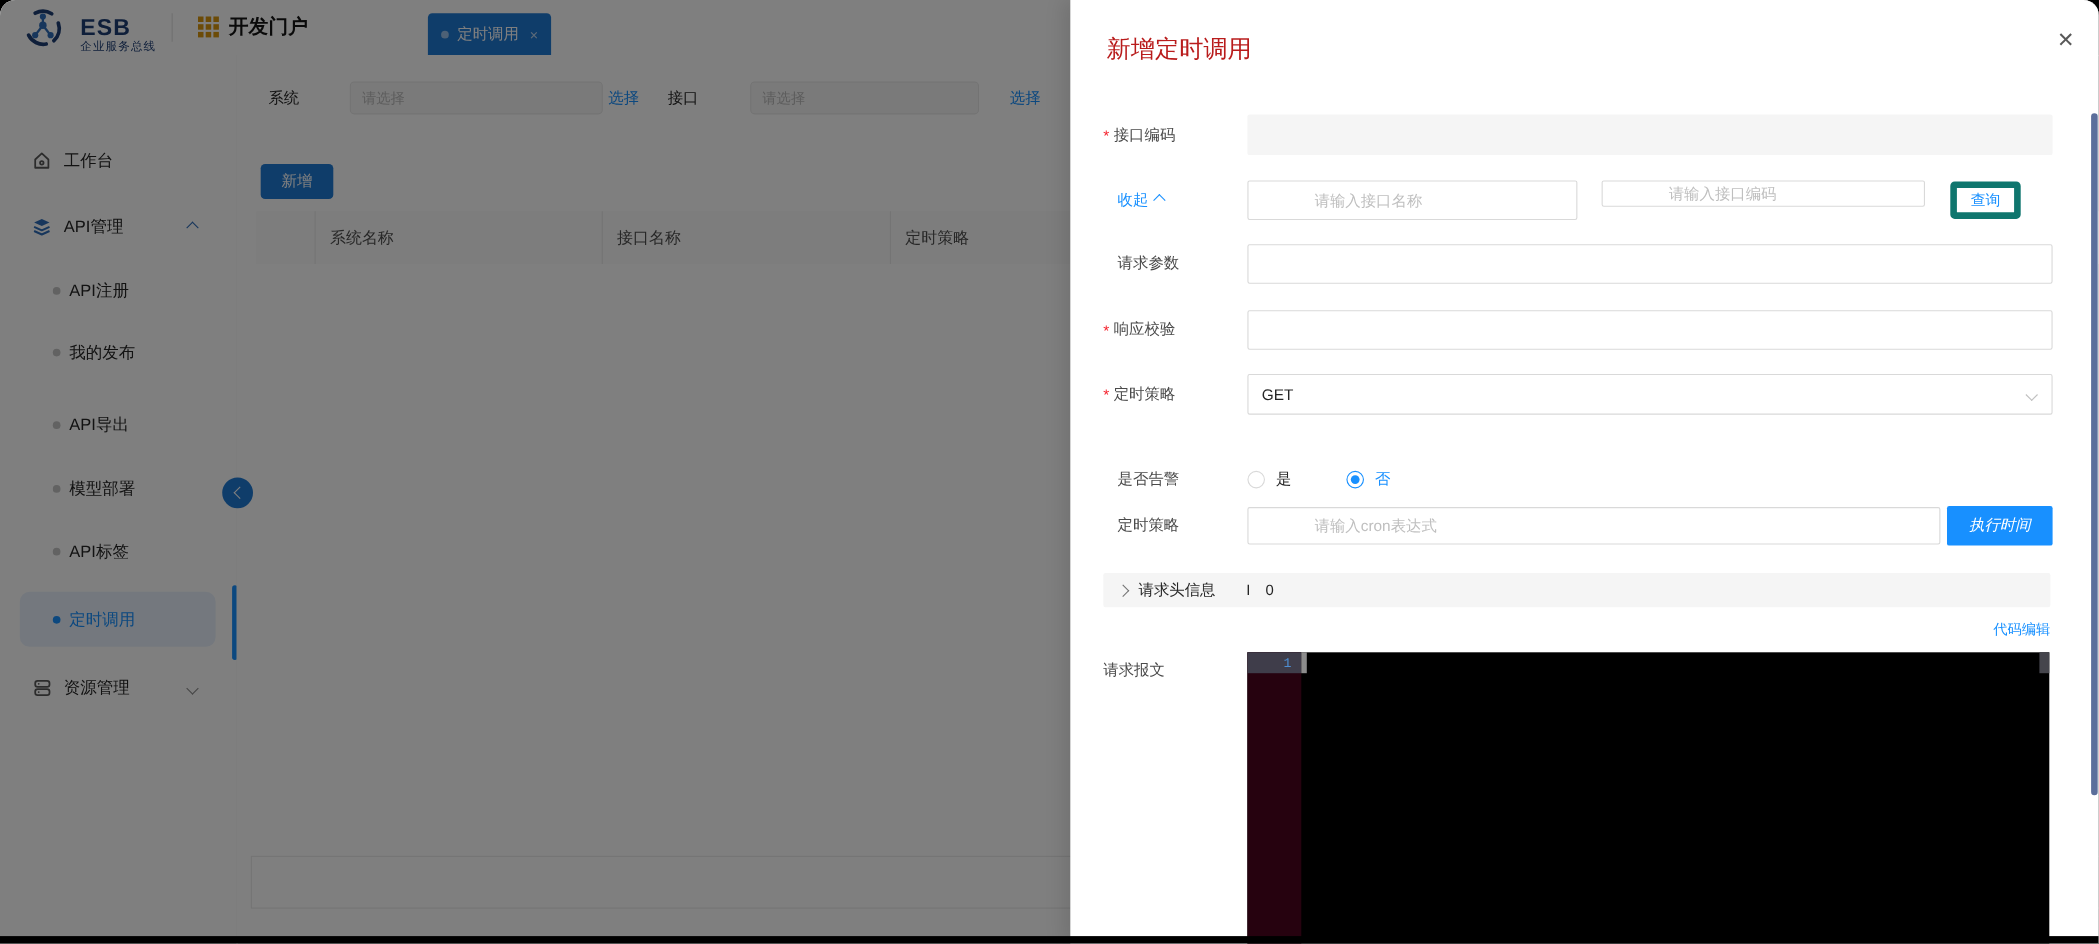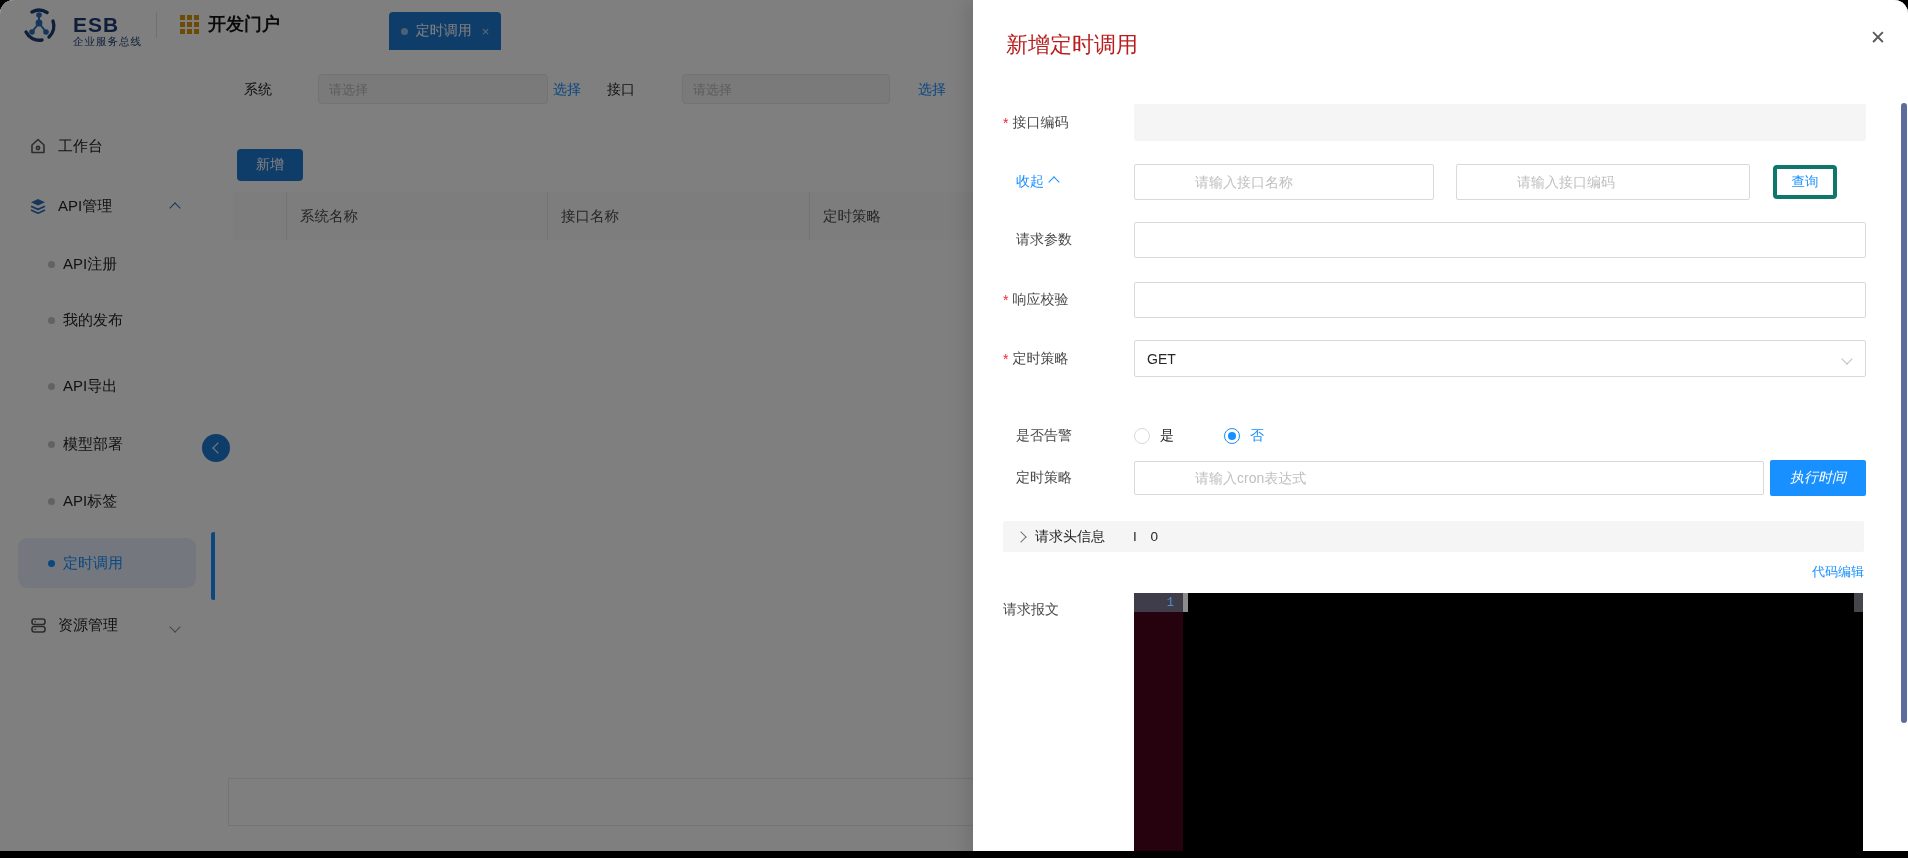--- a/index.html
+++ b/index.html
@@ -65,21 +65,21 @@
   .flabel{position:absolute;left:30px;top:0;height:100%;display:flex;align-items:center;font-size:14px;color:#4a4a4a;}
   .flabel .star{color:#f5222d;margin-right:4px;}
   .flabel.noreq{padding-left:13px;}
   .dinput{position:absolute;box-sizing:border-box;border-radius:2px;font-size:14px;color:#262626;}
   .filled{background:#f5f5f5;border:none;}
   .bordered{background:#fff;border:1px solid #d9d9d9;padding-left:48px;}
   .dinput input{width:100%;height:100%;border:none;background:transparent;outline:none;font-size:14px;color:#262626;padding:0 12px;box-sizing:border-box;font-family:inherit;}
   .dinput input::placeholder{color:#bfbfbf;}
   .link-blue{color:#1890ff;font-size:14px;cursor:pointer;display:flex;align-items:center;gap:6px;}
   .collapse-link{position:absolute;left:43px;top:0;height:100%;}
-  .query-btn{position:absolute;left:800px;top:1px;width:64px;height:34px;background:#fff;border:4px solid #0f766e;color:#1890ff;border-radius:4px;font-size:13.5px;cursor:pointer;}
+  .query-btn{position:absolute;left:800px;top:1px;width:64px;height:34px;background:#fff;border:6px solid #0f766e;color:#1890ff;border-radius:4px;font-size:13.5px;cursor:pointer;}
   .select-box{position:absolute;left:161px;top:0;width:732px;height:37px;border:1px solid #d9d9d9;border-radius:2px;box-sizing:border-box;display:flex;align-items:center;padding:0 12px;font-size:14px;color:#262626;cursor:pointer;}
   .select-box .chev{position:absolute;right:14px;color:#c0c0c0;}
   .radio-group{position:absolute;left:161px;top:0;height:100%;display:flex;align-items:center;gap:10px;font-size:14px;}
   .radio{width:16px;height:16px;border-radius:50%;border:1px solid #d9d9d9;background:#fff;box-sizing:border-box;position:relative;cursor:pointer;}
   .radio.checked{border-color:#1890ff;}
   .radio.checked::after{content:"";position:absolute;left:3px;top:3px;width:8px;height:8px;border-radius:50%;background:#1890ff;}
   .radio-label{color:#262626;}
   .radio-label.on{color:#1890ff;}
   .rgap{width:30px;}
   .exec-btn{position:absolute;left:797px;top:-1px;width:96px;height:36px;background:#1890ff;color:#fff;border:none;border-radius:2px;font-size:14px;cursor:pointer;font-style:italic;}
@@ -256,21 +256,21 @@
     </div>
 
     <div class="frow" style="top:164px;height:36px">
       <div class="collapse-link link-blue">
         <span>收起</span>
         <i class="chev chev-up"></i>
       </div>
       <div class="dinput bordered" style="left:161px;top:0;width:300px;height:36px">
         <input placeholder="请输入接口名称" style="">
       </div>
-      <div class="dinput bordered" style="left:483px;top:0;width:294px;height:36px">
+      <div class="dinput bordered" style="left:483px;top:0;width:294px;height:24px">
         <input placeholder="请输入接口编码" style="">
       </div>
       <button class="query-btn">查询</button>
     </div>
 
     <div class="frow" style="top:222px;height:36px">
       <div class="flabel noreq">
         <span>请求参数</span>
       </div>
       <div class="dinput bordered" style="left:161px;top:0;width:732px;height:36px"></div>

